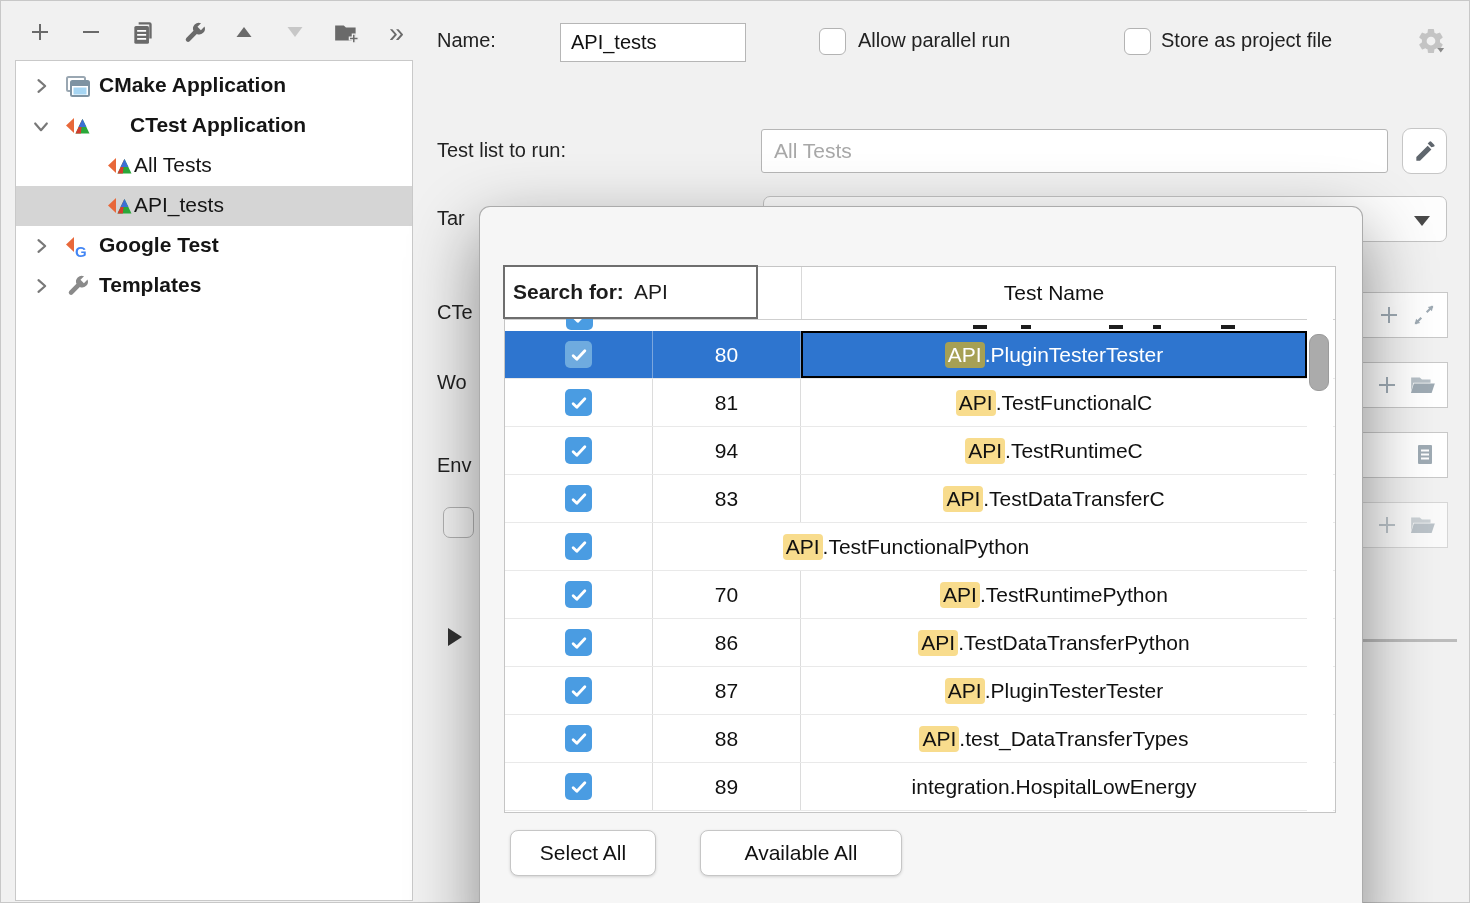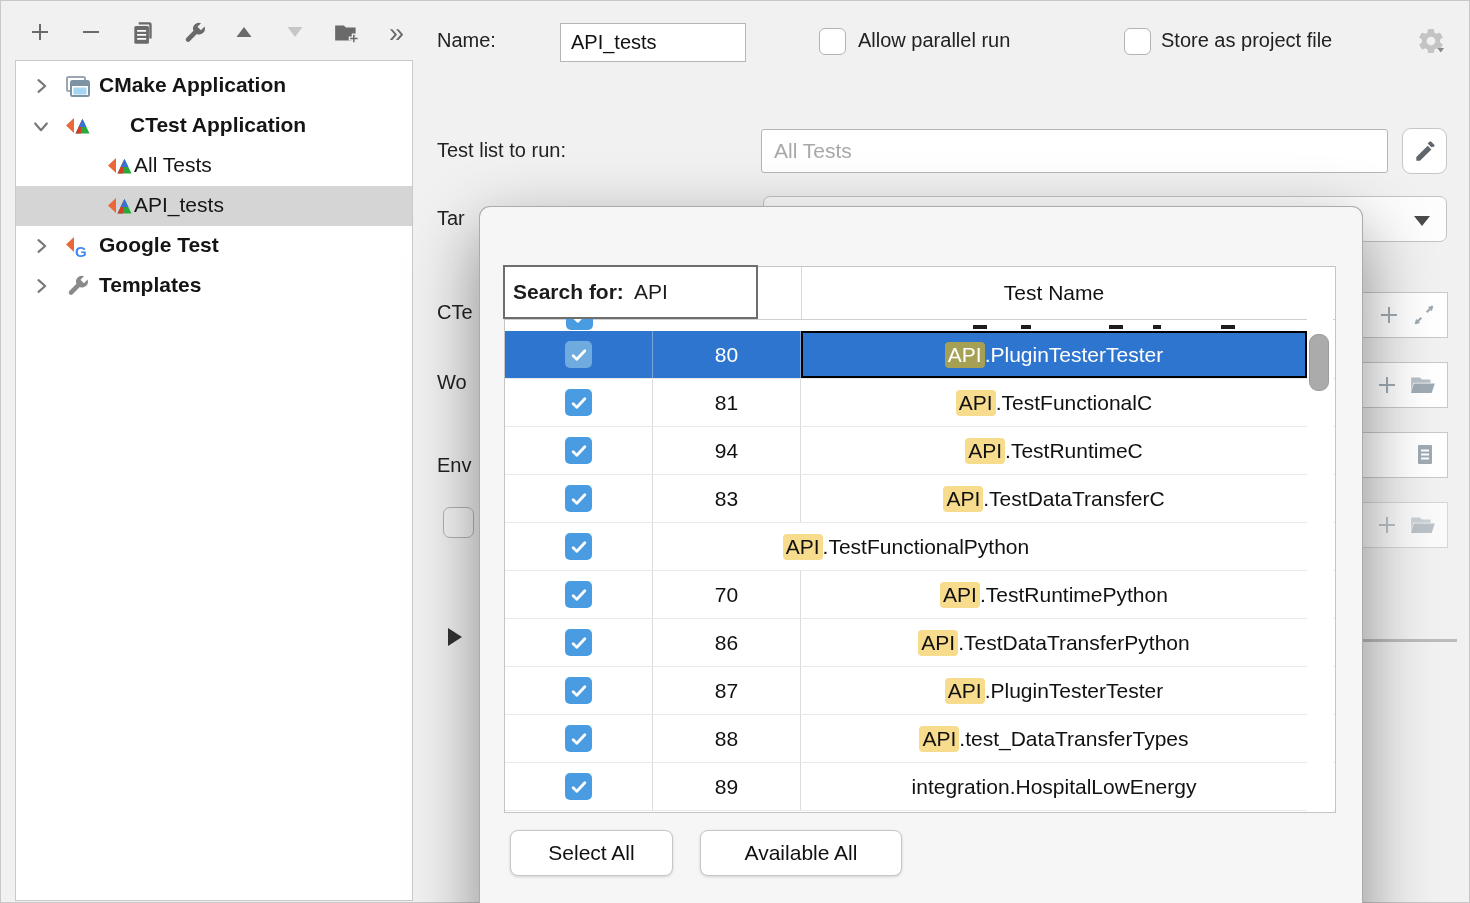--- a/index.html
+++ b/index.html
@@ -455,15 +455,15 @@
               <span>integration.HospitalLowEnergy</span>
             </div>
           </div>
         </div>
       <div id="scrollbar">
         <div id="scroll-thumb"></div>
       </div>
     </div>
   </div>
 
-  <div class="dlg-btn" style="left:30px;width:163px;">Select All</div>
+  <div class="dlg-btn" style="left:30px;width:146px;">Select All</div>
   <div class="dlg-btn" style="left:220px;width:202px;">Available All</div>
 </div>
 
 </body></html>

